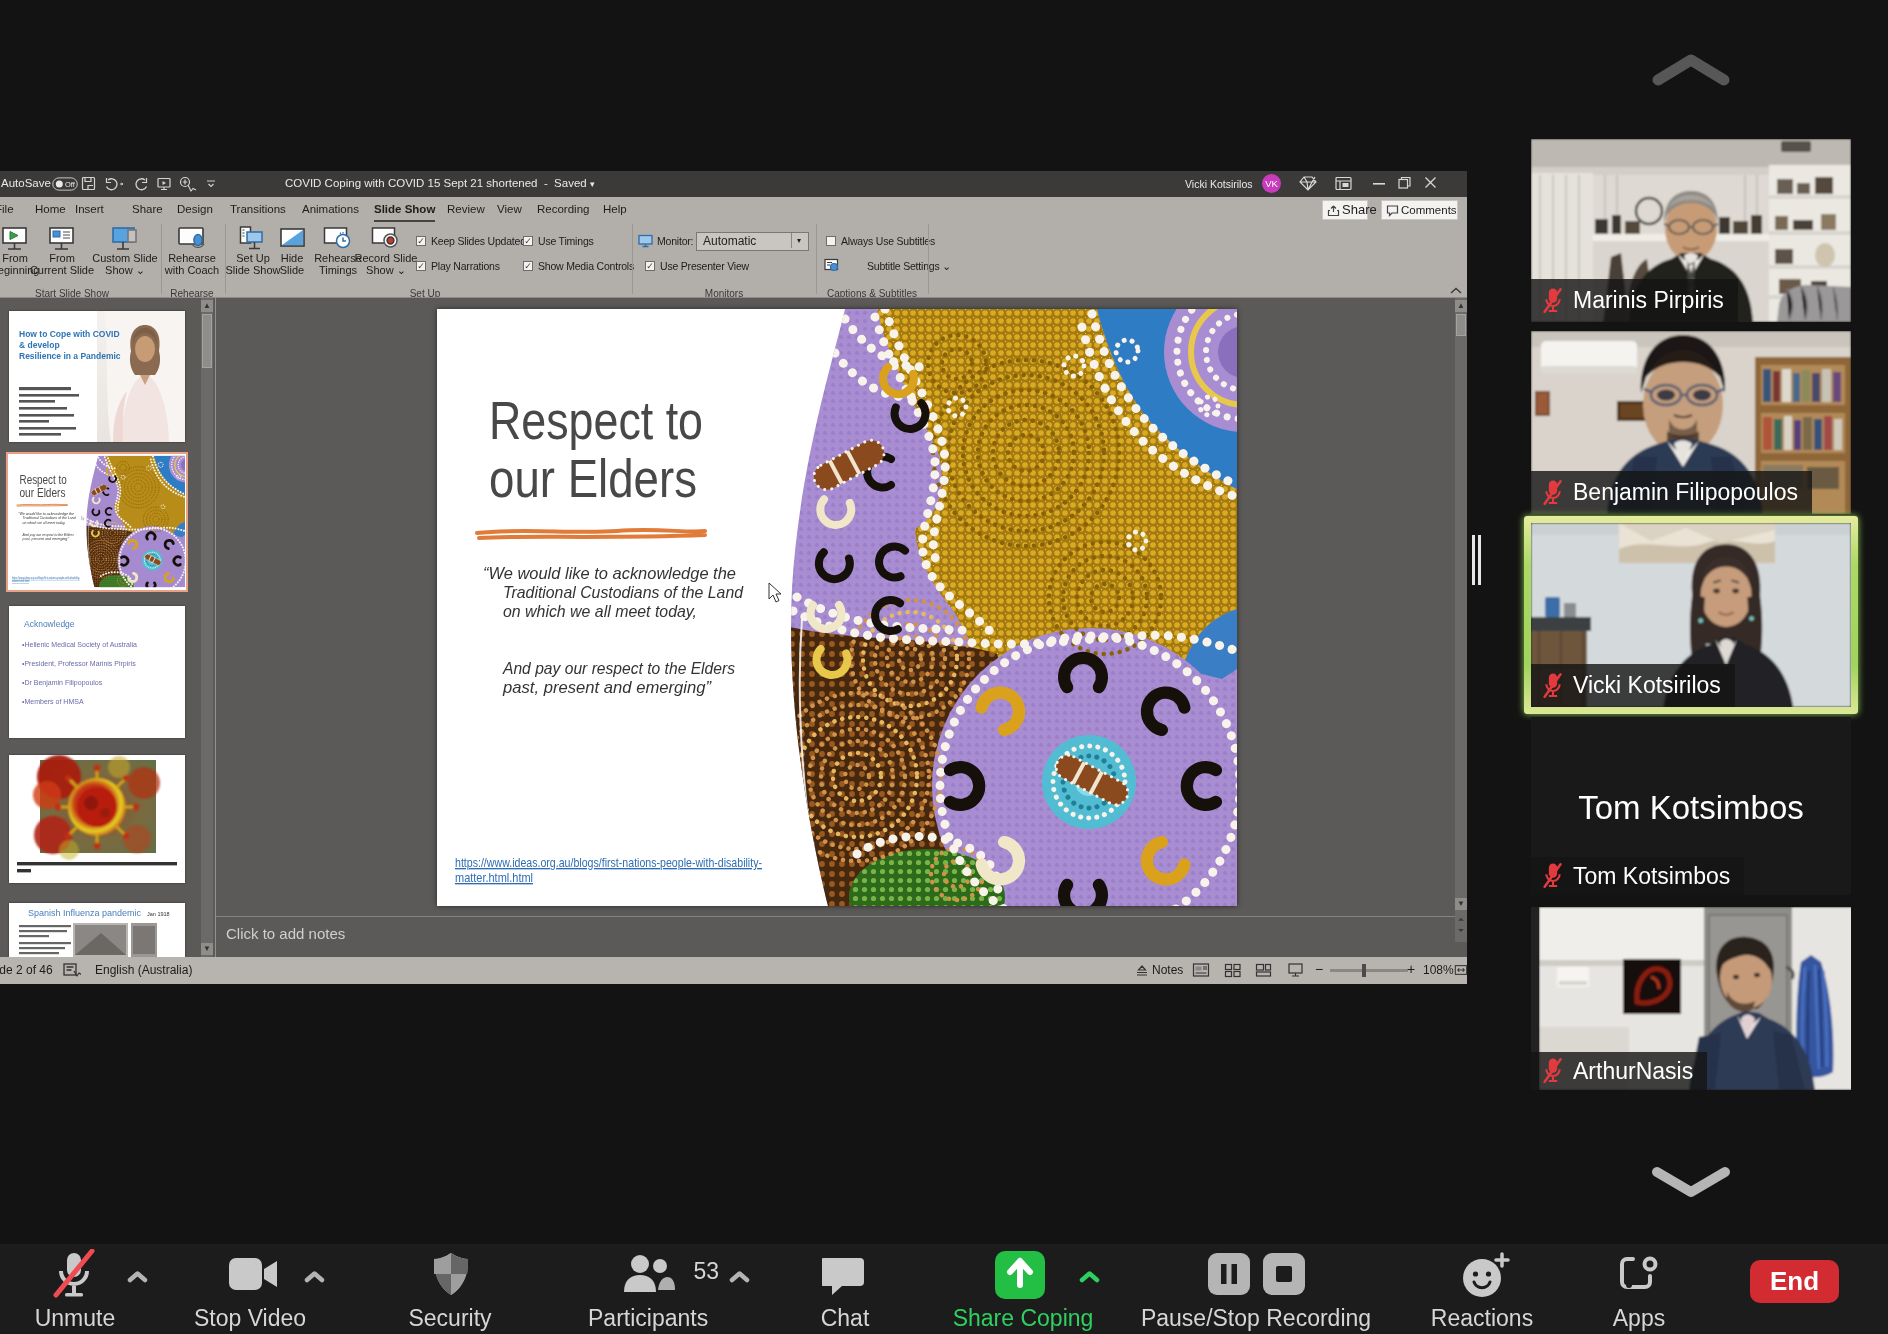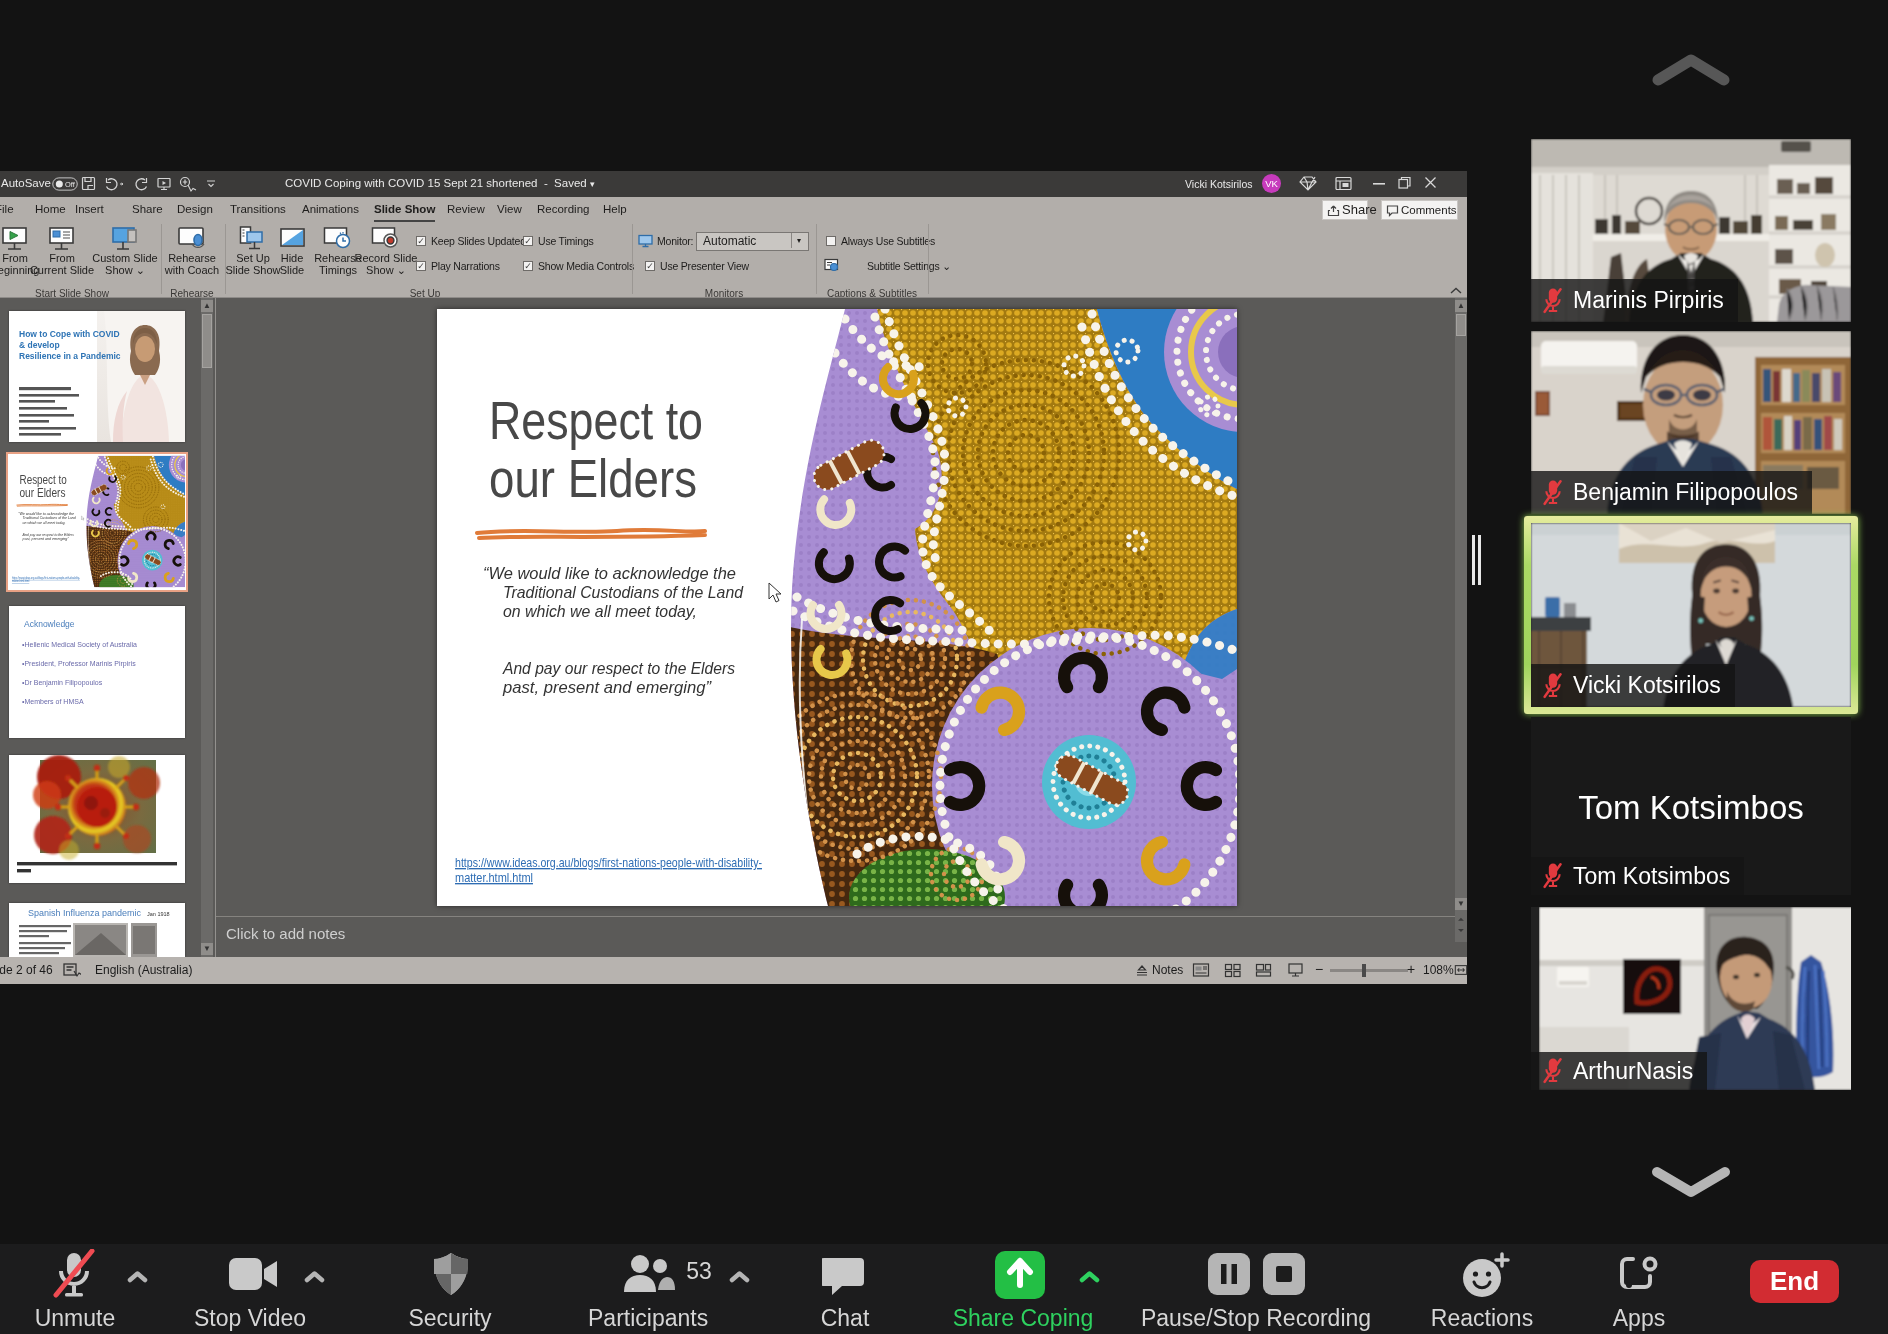--- a/index.html
+++ b/index.html
@@ -848,21 +848,21 @@
     <div class="tlab" style="left:390px;top:61px;width:120px;">Security</div>
 
     <svg class="abs" style="left:620px;top:8px" width="56" height="46" viewBox="0 0 56 46">
         <g fill="#c9c9c9">
           <circle cx="20" cy="12" r="9"></circle>
           <path d="M4,40 C4,28 11,23 20,23 C29,23 36,28 36,40 Z"></path>
           <circle cx="40" cy="14" r="7"></circle>
           <path d="M38,38 C39,28 44,25 47,25 C52,25 55,29 55,38 Z" opacity="0.85"></path>
         </g>
       </svg>
-    <div class="tlab" style="left:679px;top:14px;width:40px;text-align:center;">53</div>
+    <div class="tlab" style="left:679px;top:14px;width:40px;text-align:right;">53</div>
     <svg class="abs" style="left:729px;top:26px" width="21" height="13">
         <path d="M3,10 L10.5,3.5 L18,10" fill="none" stroke="#b4b4b4" stroke-width="4.5" stroke-linecap="round" stroke-linejoin="round"></path>
       </svg>
     <div class="tlab" style="left:588px;top:61px;width:120px;">Participants</div>
 
     <svg class="abs" style="left:822px;top:10px" width="44" height="42">
         <path d="M4,4 h36 a4,4 0 0 1 4,4 v20 a4,4 0 0 1 -4,4 h-18 l-10,9 v-9 h-8 a4,4 0 0 1 -4,-4 v-20 a4,4 0 0 1 4,-4 Z" fill="#c9c9c9" transform="translate(-2,0)"></path>
       </svg>
     <div class="tlab" style="left:785px;top:61px;width:120px;">Chat</div>
 

